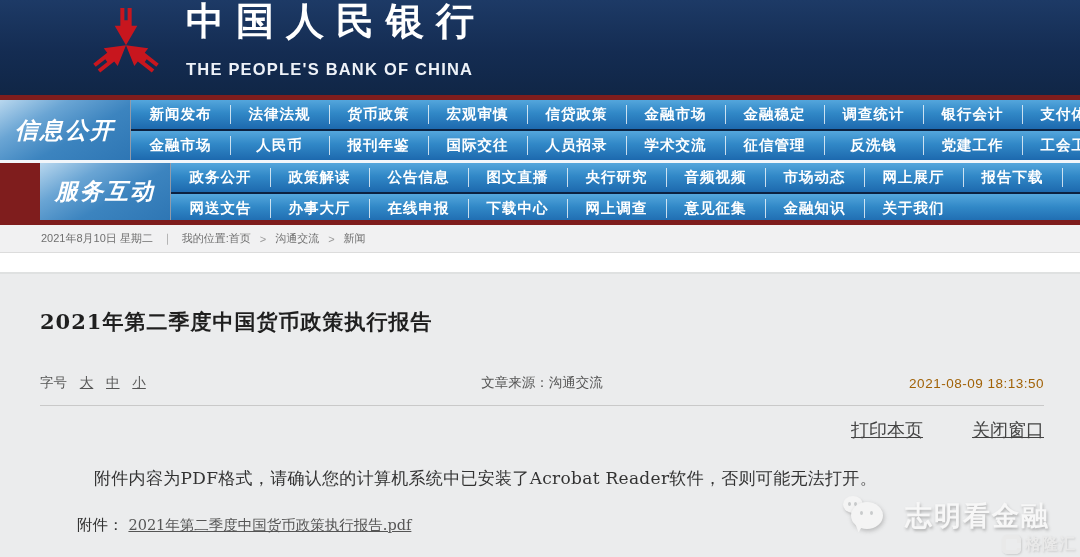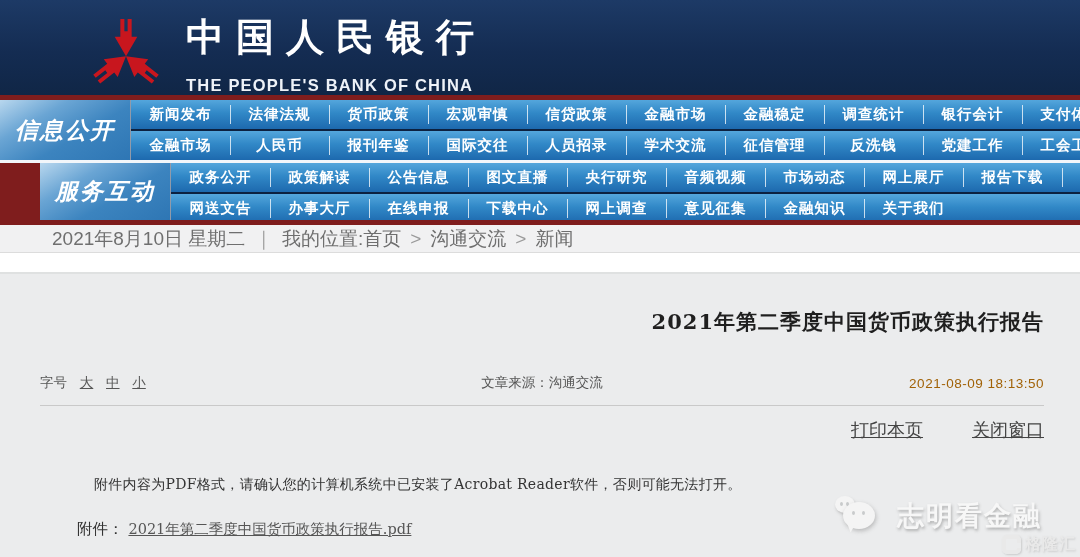--- a/index.html
+++ b/index.html
@@ -1,21 +1,21 @@
 <!DOCTYPE html>
 <html><head>
 <meta charset="utf-8">
 <style>
   * { margin:0; padding:0; box-sizing:border-box; }
   html,body { width:1080px; height:557px; overflow:hidden; background:#fff;
               font-family:"Liberation Sans", sans-serif; }
 
   
   .header { height:95px; background:linear-gradient(180deg,#1d3a66 0%,#142c52 55%,#102646 100%);
-            display:flex; align-items:flex-end; padding-left:84px; }
+            display:flex; align-items:flex-start; padding-left:84px; }
   .logo-svg { width:84px; height:84px; margin-right:18px; }
   .bank-names { display:flex; flex-direction:column; justify-content:center; }
   .bank-cn { color:#fff; font-family:"DejaVu Serif","Liberation Serif",serif; font-weight:bold;
              font-size:38px; letter-spacing:12px; line-height:1.1; }
   .bank-en { color:#eef2f8; font-size:16.5px; font-weight:bold; letter-spacing:1.2px; margin-top:18px; }
 
   
   .nav { height:130px; background:#7f1d1d; padding-top:5px; overflow:hidden; }
   .nav-section { display:flex; height:60px; width:1080px; }
   .nav-section + .nav-section { border-top:3px solid #f2f6fa;padding-left:40px; }
@@ -27,46 +27,46 @@
               grid-auto-rows:29px; row-gap:2px; background:#0c2140; border-left:1px solid rgba(255,255,255,.55);
               overflow:hidden; }
   .nav-cell { position:relative; display:flex; align-items:center; justify-content:center;
               color:#fff; font-weight:bold; font-size:14.5px; letter-spacing:1px;
               background:linear-gradient(180deg,#54a6dc 0%,#3188c7 45%,#1d69ae 100%); }
   .nav-cell.sep::before { content:""; position:absolute; left:0; top:5px; bottom:5px; width:1px;
                           background:rgba(255,255,255,.75); }
 
   
   .breadcrumb { height:28px; background:#f1f1f2; border-bottom:1px solid #dcdcdc; color:#6f6f6f;
-                font-size:19px; display:flex; align-items:center; padding-left:52px; }
+                font-size:11px; display:flex; align-items:center; padding-left:41px; }
   .breadcrumb span { margin-right:9px; }
   .crumb-sep { color:#9a9a9a; }
   .white-gap { height:19px; background:#ffffff; }
 
   
   .main { height:285px; background:#ebeced; border-top:2px solid #dfe1e1; position:relative;
           padding:0 36px 0 40px; font-family:"DejaVu Serif","Liberation Serif",serif; }
-  .article-title { text-align:right; padding-top:34px; font-size:21px; font-weight:bold; color:#1f1f1f;
+  .article-title { text-align:left; padding-top:34px; font-size:21px; font-weight:bold; color:#1f1f1f;
                    letter-spacing:1px; }
   .meta-row { margin-top:38px; display:flex; align-items:center; font-size:13.5px; color:#555;
               border-bottom:1px solid #c9c9c9; padding-bottom:13px;
               font-family:"Liberation Sans", sans-serif; }
   .meta-left { width:30%; }
   .meta-left u { margin-left:9px; cursor:pointer; }
   .meta-center { width:40%; text-align:center; }
   .meta-right { width:30%; text-align:right; color:#a16207; letter-spacing:.5px; }
   .links-row { margin-top:12px; text-align:right; font-size:18px; color:#444;
                font-family:"Liberation Sans", sans-serif; }
   .links-row a { color:#444; text-decoration:underline; margin-left:44px; cursor:pointer; }
-  .article-body { margin-top:34px; padding-left:54px; font-size:14px; color:#333; letter-spacing:.3px; }
+  .article-body { margin-top:25px; padding-left:54px; font-size:17px; color:#333; letter-spacing:.3px; }
   .attachment-row { margin-top:25px; padding-left:37px; font-size:15.5px; color:#333; }
   .attachment-name { color:#555; font-size:14.5px; cursor:pointer;text-decoration:underline; }
 
   
-  .watermark { position:absolute; top:222px; right:38px; display:flex; align-items:center;
+  .watermark { position:absolute; top:222px; right:30px; display:flex; align-items:center;
                pointer-events:none; }
   .wm-icon { position:relative; width:52px; height:40px; margin-right:10px; }
   .wm-bub-small { position:absolute; left:0; top:0; width:20px; height:17px; border-radius:50%;
                   background:#f4f4f4; box-shadow:1px 2px 3px rgba(110,110,110,.35); }
   .wm-bub-small i, .wm-bub-big i { position:absolute; width:3px; height:4px; border-radius:50%;
                   background:#c9cbcc; }
   .wm-bub-big { position:absolute; left:8px; top:6px; width:32px; height:27px; border-radius:50%;
                 background:#f4f4f4; box-shadow:1px 2px 4px rgba(110,110,110,.4); }
   .wm-bub-big::after { content:""; position:absolute; left:2px; bottom:-3px; width:0; height:0;
                 border-left:7px solid transparent; border-right:2px solid transparent;

